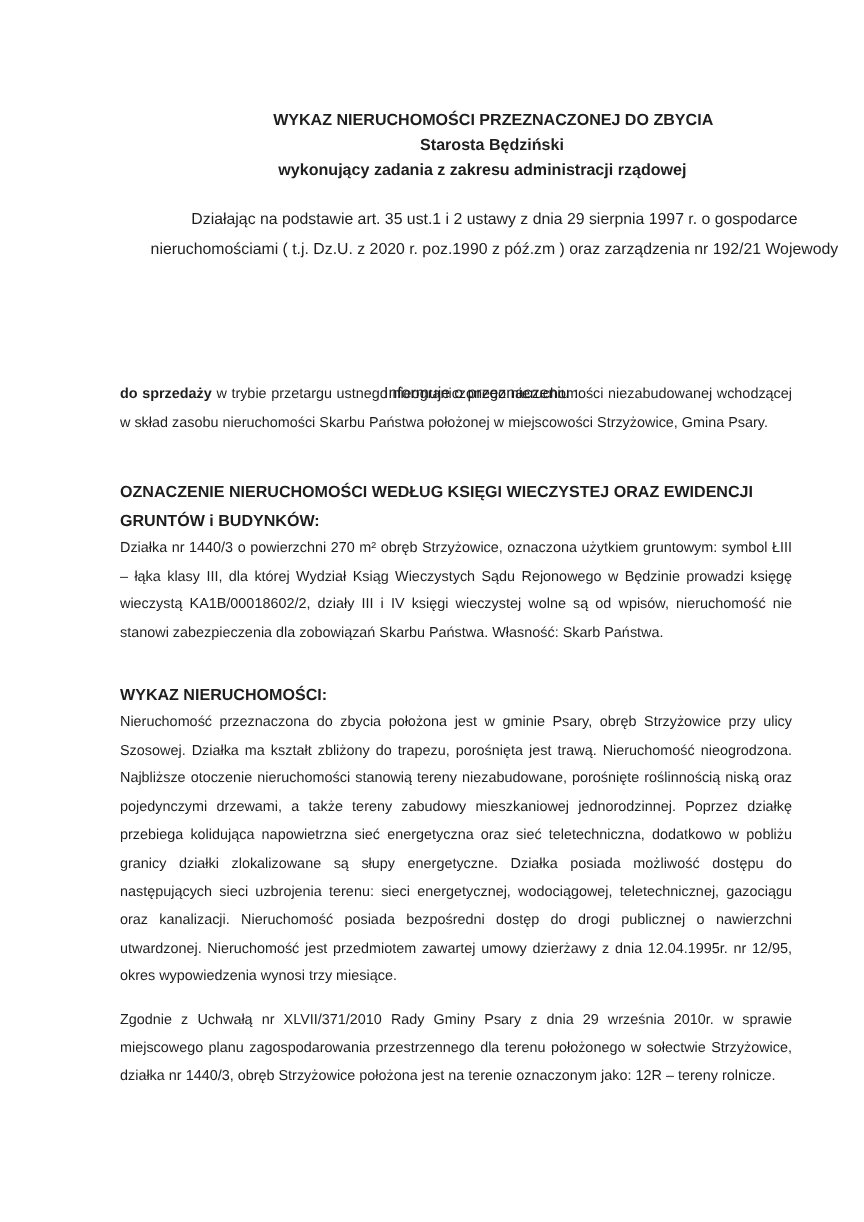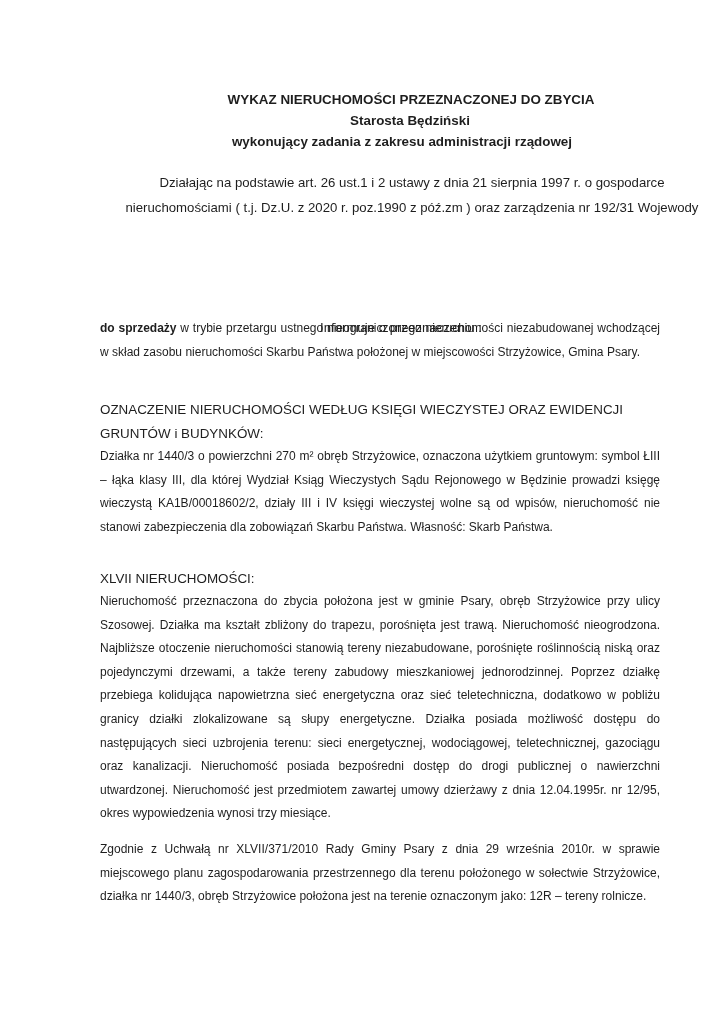--- a/index.html
+++ b/index.html
@@ -9,49 +9,49 @@
     }
     .page { position: absolute; left: 16px; top: 0; width: 720px; height: 1018px; padding-left: 16px; }
     .title-block { position: absolute; top: 89px; left: 0; width: 720px; text-align: center; }
     .title-block div { font-weight: bold; font-size: 13.4px; line-height: 21px; }
     .t1 { padding-left: 70px; }
     .t2 { padding-left: 68px; }
     .t3 { padding-left: 52px; }
     .intro { position: absolute; top: 171px; left: 96px; width: 600px; text-align: center; font-size: 13.2px; line-height: 24.5px; }
     .inform { position: absolute; top: 277px; left: 0; width: 720px; text-align: center; font-size: 13.2px; padding-left: 50px; box-sizing: border-box; margin-top: 43px; }
     .para { position: absolute; left: 84px; width: 560px; font-size: 12px; line-height: 23.6px; text-align: justify; }
-    .heading { position: absolute; left: 84px; width: 570px; font-weight: normal; font-size: 13.4px; line-height: 23.6px; }
+    .heading { position: absolute; left: 84px; width: 570px; font-weight: bold; font-size: 13.4px; line-height: 23.6px; }
     .p1 { top: 317px; }
     .h1 { top: 398px; }
     .p2 { top: 445px; }
     .h2 { top: 567px; }
     .p3 { top: 590px; }
     .h3 { top: 814px; }
     .p4 { top: 838px; }
     b { font-weight: bold; }
   </style>
 </head>
 <body>
 
 <div class="page">
   <div class="title-block">
     <div class="t1">WYKAZ NIERUCHOMOŚCI PRZEZNACZONEJ DO ZBYCIA</div>
     <div class="t2">Starosta Będziński</div>
     <div class="t3">wykonujący zadania z zakresu administracji rządowej</div>
   </div>
 
   <div class="intro">
-    <div>Działając na podstawie art. 26 ust.1 i 2  ustawy z dnia 21 sierpnia 1997 r. o gospodarce</div>
-    <div>nieruchomościami ( t.j. Dz.U. z 2020 r. poz.1990 z póź.zm ) oraz zarządzenia nr 192/31 Wojewody</div>
+    <div>Działając na podstawie art. 35 ust.1 i 2  ustawy z dnia 29 sierpnia 1997 r. o gospodarce</div>
+    <div>nieruchomościami ( t.j. Dz.U. z 2020 r. poz.1990 z póź.zm ) oraz zarządzenia nr 192/21 Wojewody</div>
   </div>
 
   <div class="inform">Informuje o przeznaczeniu :</div>
 
   <div class="para p1"><b>do sprzedaży</b><span> w trybie przetargu ustnego nieograniczonego nieruchomości niezabudowanej wchodzącej w skład zasobu nieruchomości Skarbu Państwa położonej w miejscowości Strzyżowice, Gmina Psary.</span></div>
 
   <div class="heading h1">OZNACZENIE NIERUCHOMOŚCI WEDŁUG KSIĘGI WIECZYSTEJ ORAZ EWIDENCJI GRUNTÓW i BUDYNKÓW:</div>
   <div class="para p2">Działka nr 1440/3 o powierzchni 270 m² obręb Strzyżowice, oznaczona użytkiem gruntowym: symbol ŁIII – łąka klasy III, dla której Wydział Ksiąg Wieczystych Sądu Rejonowego w Będzinie prowadzi księgę wieczystą KA1B/00018602/2, działy III i IV księgi wieczystej wolne są od wpisów, nieruchomość nie stanowi zabezpieczenia dla zobowiązań Skarbu Państwa. Własność: Skarb Państwa.</div>
 
-  <div class="heading h2">XLVII NIERUCHOMOŚCI:</div>
+  <div class="heading h2">WYKAZ NIERUCHOMOŚCI:</div>
   <div class="para p3">Nieruchomość przeznaczona do zbycia położona jest w gminie Psary, obręb Strzyżowice przy ulicy Szosowej. Działka ma kształt zbliżony do trapezu, porośnięta jest trawą. Nieruchomość nieogrodzona. Najbliższe otoczenie nieruchomości stanowią tereny niezabudowane, porośnięte roślinnością niską oraz pojedynczymi drzewami, a także tereny zabudowy mieszkaniowej jednorodzinnej. Poprzez działkę przebiega kolidująca napowietrzna sieć energetyczna oraz sieć teletechniczna, dodatkowo w pobliżu granicy działki zlokalizowane są słupy energetyczne. Działka posiada możliwość dostępu do następujących sieci uzbrojenia terenu: sieci energetycznej, wodociągowej, teletechnicznej, gazociągu oraz kanalizacji. Nieruchomość posiada bezpośredni dostęp do drogi publicznej o nawierzchni utwardzonej. Nieruchomość jest przedmiotem zawartej umowy dzierżawy z dnia 12.04.1995r. nr 12/95, okres wypowiedzenia wynosi trzy miesiące.</div>
 
   <div class="para p4">Zgodnie z Uchwałą nr XLVII/371/2010 Rady Gminy Psary z dnia 29 września 2010r. w sprawie miejscowego planu zagospodarowania przestrzennego dla terenu położonego w sołectwie Strzyżowice, działka nr 1440/3, obręb Strzyżowice położona jest na terenie oznaczonym jako: 12R – tereny rolnicze.</div>
 </div>
 
 </body></html>

